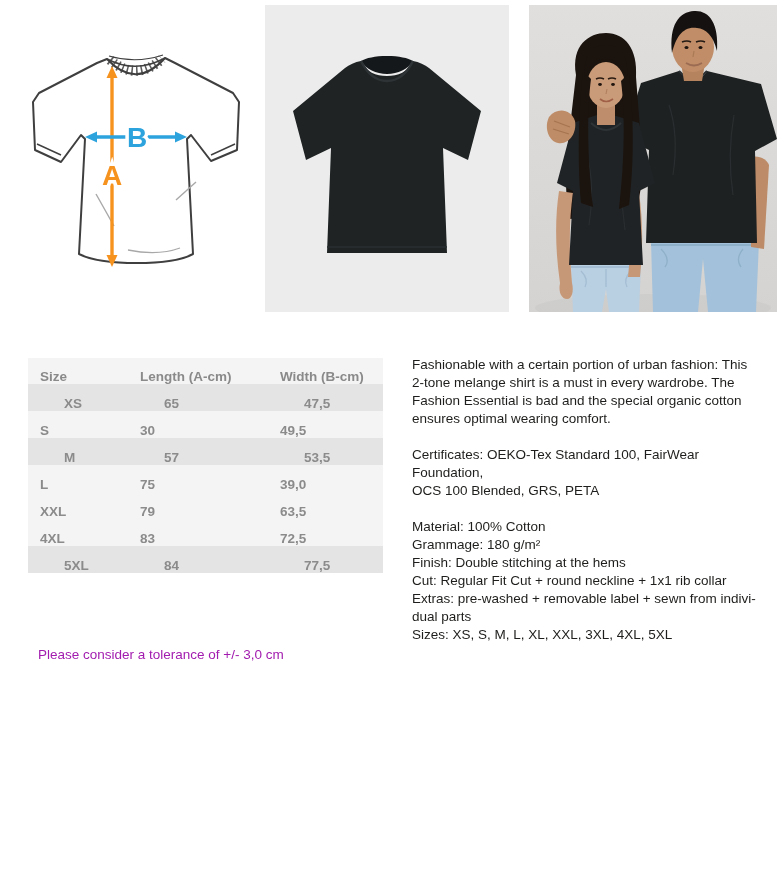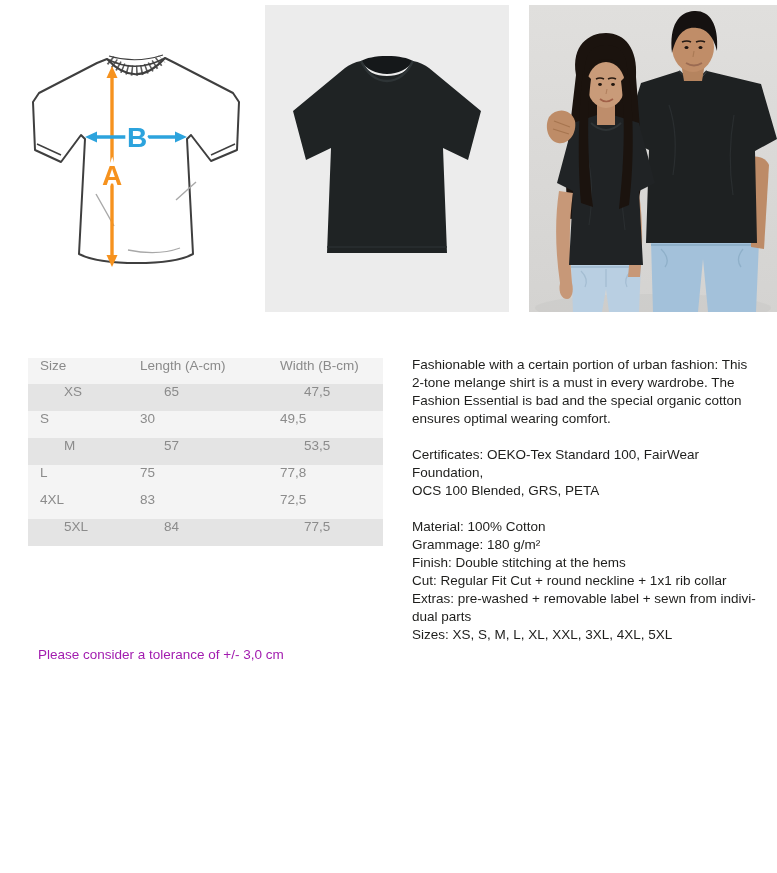--- a/index.html
+++ b/index.html
@@ -9,21 +9,21 @@
   }
   .abs{position:absolute;}
 
   
   #diagram-box{left:8px;top:4px;width:250px;height:306px;background:#ffffff;}
   #flat-box{left:265px;top:5px;width:244px;height:307px;background:#ececec;}
   #photo-box{left:529px;top:5px;width:248px;height:307px;background:#dbdad8;}
 
   
   #size-table{left:28px;top:358px;width:355px;font-size:13.5px;color:#8b8b8b;}
-  .trow{display:flex;align-items:flex-start;height:27px;background:#f4f4f4;}
+  .trow{display:flex;align-items:flex-end;height:27px;background:#f4f4f4;font-weight:bold;}
   .trow.head{height:26px;color:#8a8a8a;}
   .trow.dark{background:#e4e4e4;padding-left:24px;}
   .c1{width:112px;padding-left:12px;box-sizing:border-box;}
   .c2{width:140px;}
   .c3{flex:1;}
 
   #tolerance-note{left:38px;top:647px;font-size:13.5px;color:#a21caf;}
 
   
   #description{left:412px;top:356px;width:356px;font-size:13.5px;line-height:18px;color:#1e1e1c;}
@@ -164,21 +164,26 @@
     <div class="c3">49,5</div>
   </div>
   <div class="trow dark">
     <div class="c1">M</div>
     <div class="c2">57</div>
     <div class="c3">53,5</div>
   </div>
   <div class="trow">
     <div class="c1">L</div>
     <div class="c2">75</div>
-    <div class="c3">77,8</div>
+    <div class="c3">39,0</div>
+  </div>
+  <div class="trow">
+    <div class="c1">XXL</div>
+    <div class="c2">79</div>
+    <div class="c3">63,5</div>
   </div>
   <div class="trow">
     <div class="c1">4XL</div>
     <div class="c2">83</div>
     <div class="c3">72,5</div>
   </div>
   <div class="trow dark">
     <div class="c1">5XL</div>
     <div class="c2">84</div>
     <div class="c3">77,5</div>

